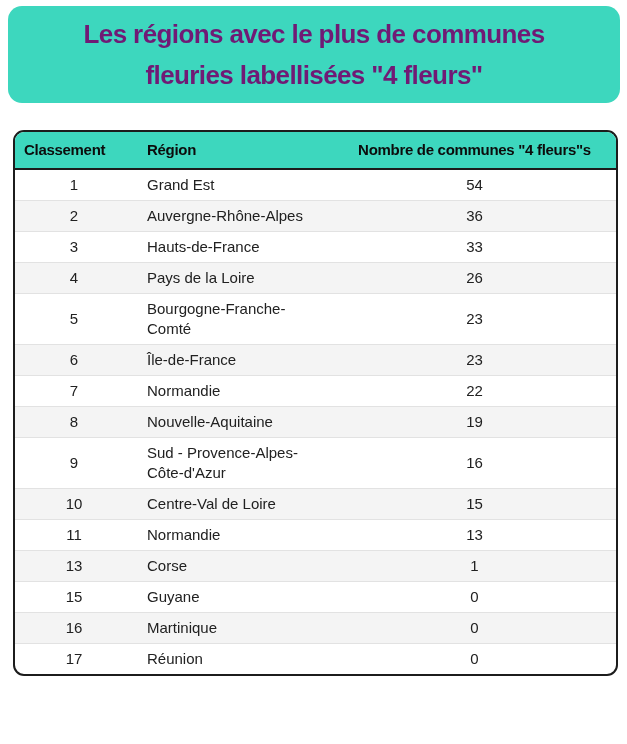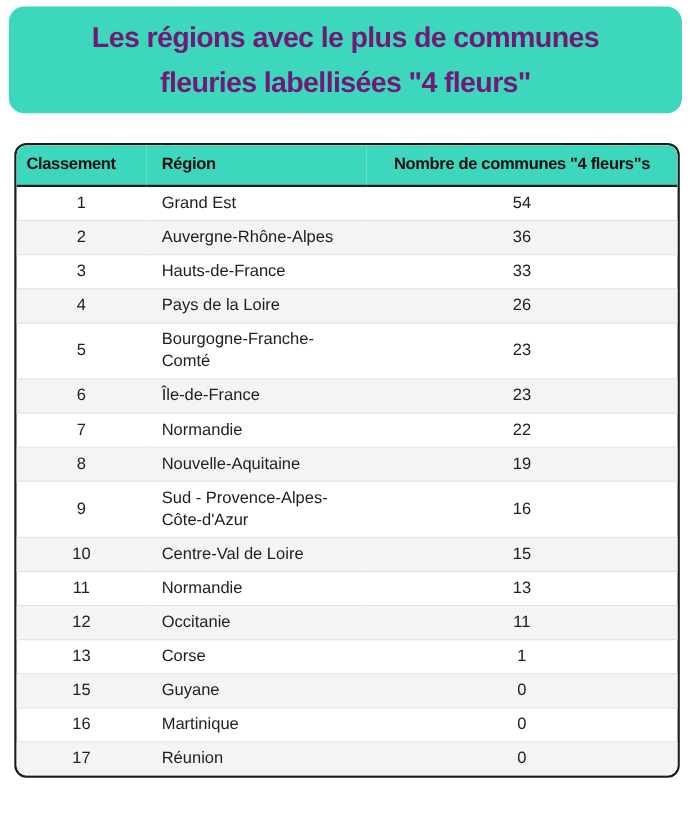--- a/index.html
+++ b/index.html
@@ -147,25 +147,20 @@
     <td class="c2">Centre-Val de Loire</td>
     <td class="c3">15</td>
   </tr>
 
   <tr>
     <td class="c1">11</td>
     <td class="c2">Normandie</td>
     <td class="c3">13</td>
   </tr>
 
-  <tr>
-    <td class="c1">12</td>
-    <td class="c2">Occitanie</td>
-    <td class="c3">11</td>
-  </tr>
 
   <tr>
     <td class="c1">13</td>
     <td class="c2">Corse</td>
     <td class="c3">1</td>
   </tr>
 
 
   <tr>
     <td class="c1">15</td>

